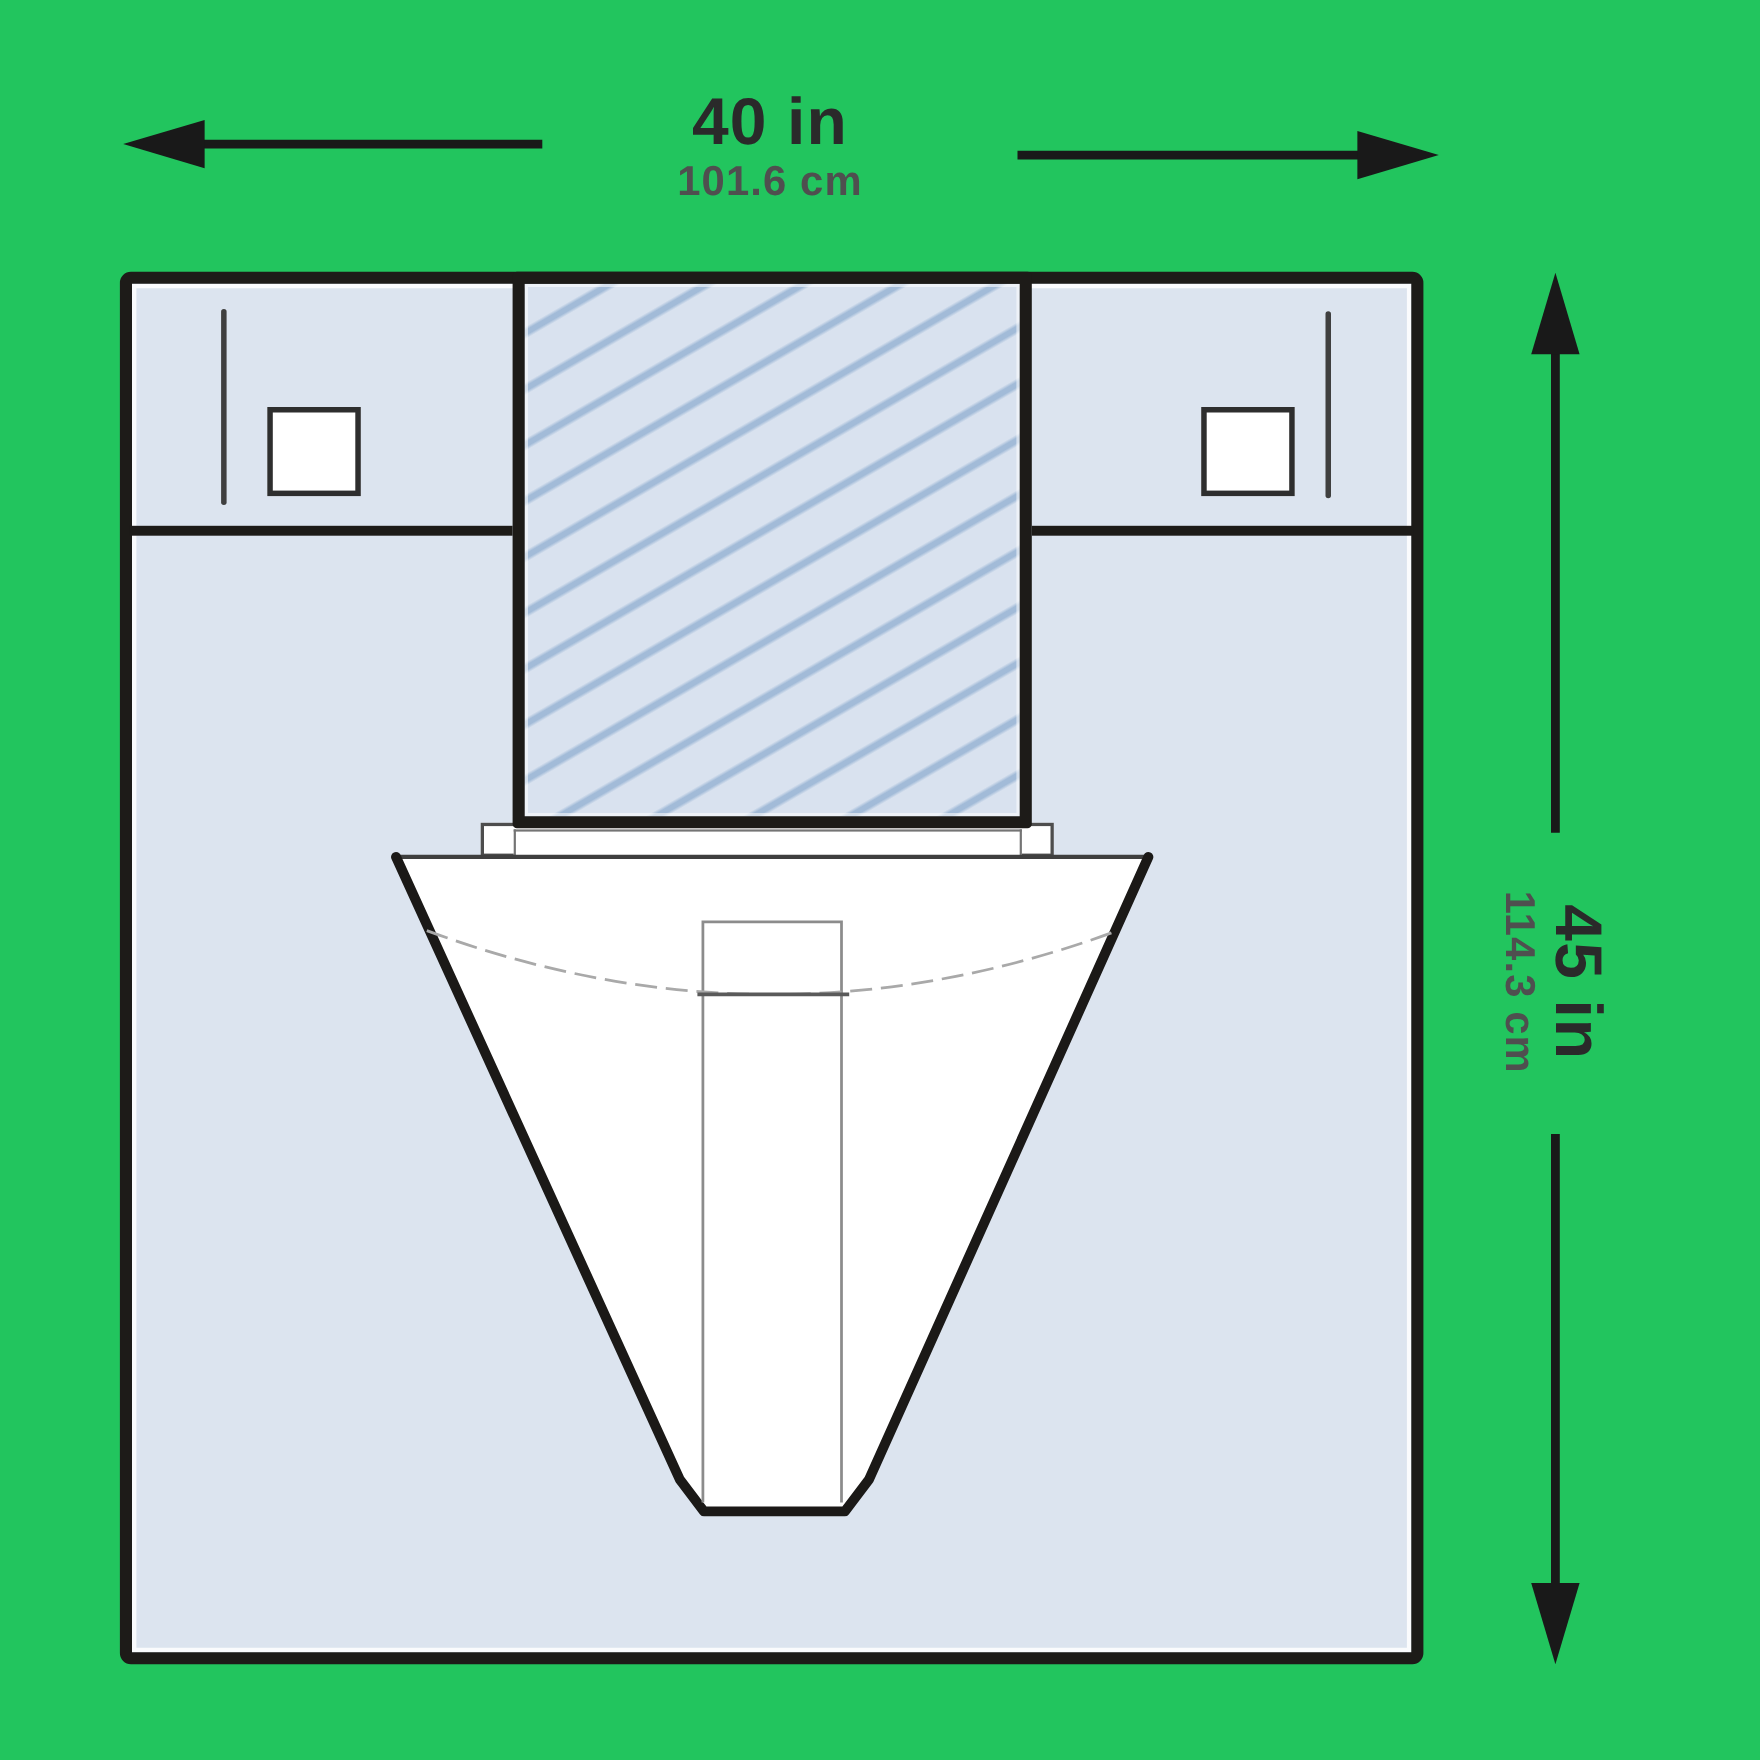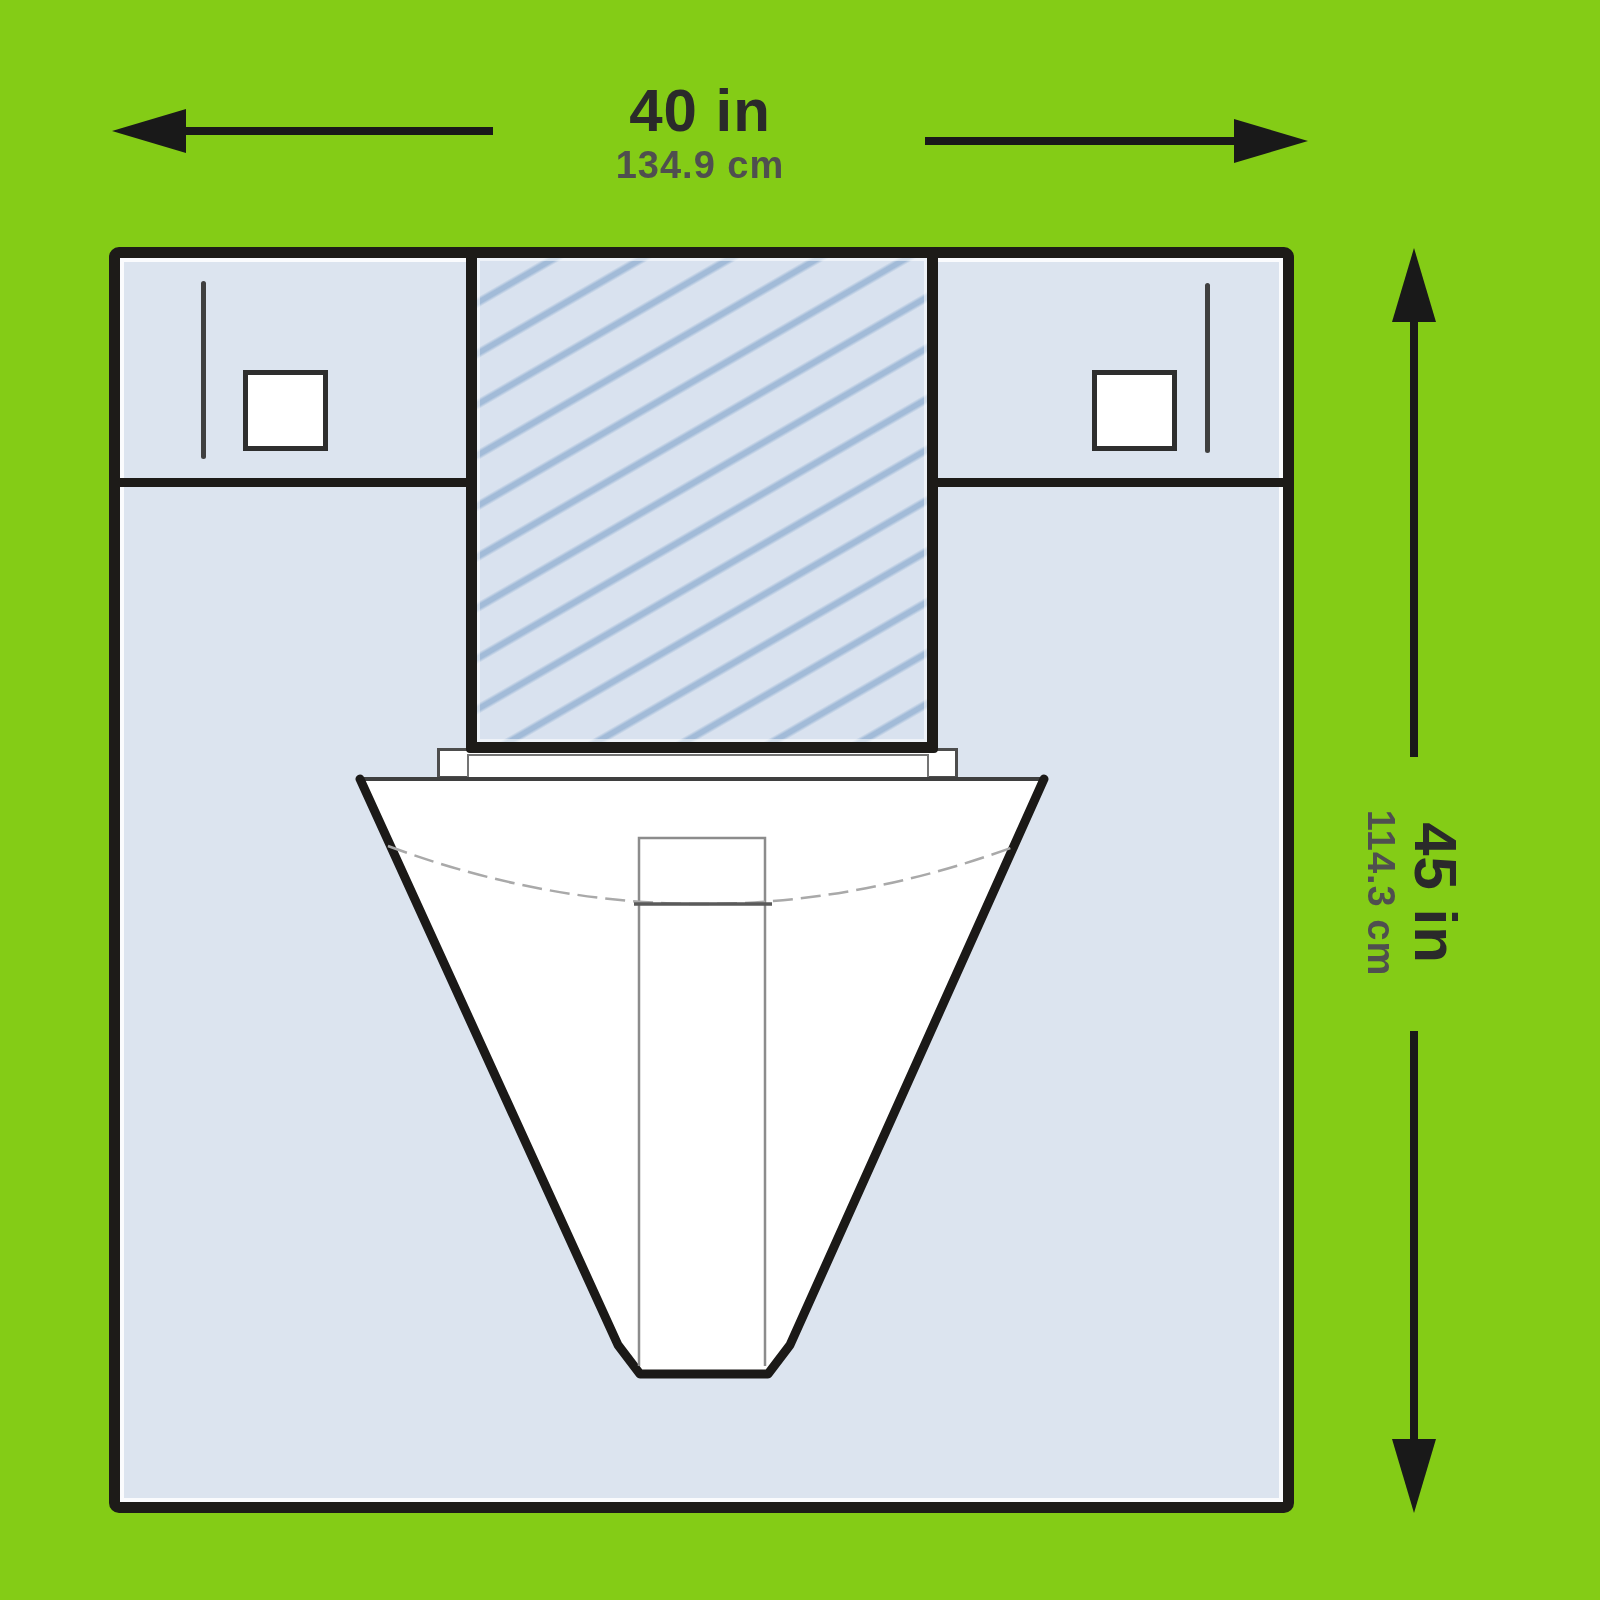--- a/index.html
+++ b/index.html
@@ -1,17 +1,17 @@
 <!DOCTYPE html>
 <html style="--drape-fill: #dce4ef; --hatch-fill: #d9e2ef; --hatch-stripe: #a2bbd8; --outline: #1d1b18; --pouch-fill: #ffffff; --pouch-line: #1b1917; --dim-text-primary: #2a2a2a; --dim-text-secondary: #4f4f4f;"><head>
 <meta charset="utf-8">
 <style>
   html,body{margin:0;padding:0;background:#ffffff;}
   #stage{
-    position:relative;width:1600px;height:1600px;background:#84cc16;overflow:hidden;
+    position:relative;width:1600px;height:1600px;background:#22c55e;overflow:hidden;
     font-family:"Liberation Sans",sans-serif;
     text-decoration:underline;
   }
   
   .drape{
     position:absolute;left:109px;top:247px;width:1185px;height:1266px;
     box-sizing:border-box;border:11px solid var(--outline,#1d1b18);
     background:var(--drape-fill,#dce4ef);
     border-radius:10px;
     box-shadow:inset 0 0 0 4px rgba(255,255,255,.85);
@@ -115,21 +115,21 @@
       <polygon points="1414,248 1392,322 1436,322" fill="#191919"></polygon>
     </g>
     <g>
       <line x1="1414" y1="1031" x2="1414" y2="1443" stroke="#191919" stroke-width="8"></line>
       <polygon points="1414,1513 1392,1439 1436,1439" fill="#191919"></polygon>
     </g>
   </svg>
 
   <div class="dim-top">
     <div class="big">40 in</div>
-    <div class="small">134.9 cm</div>
+    <div class="small">101.6 cm</div>
   </div>
 
   <div class="dim-side">
     <div class="big">45 in</div>
     <div class="small">114.3 cm</div>
   </div>
 
 </div>
 
 </body></html>

